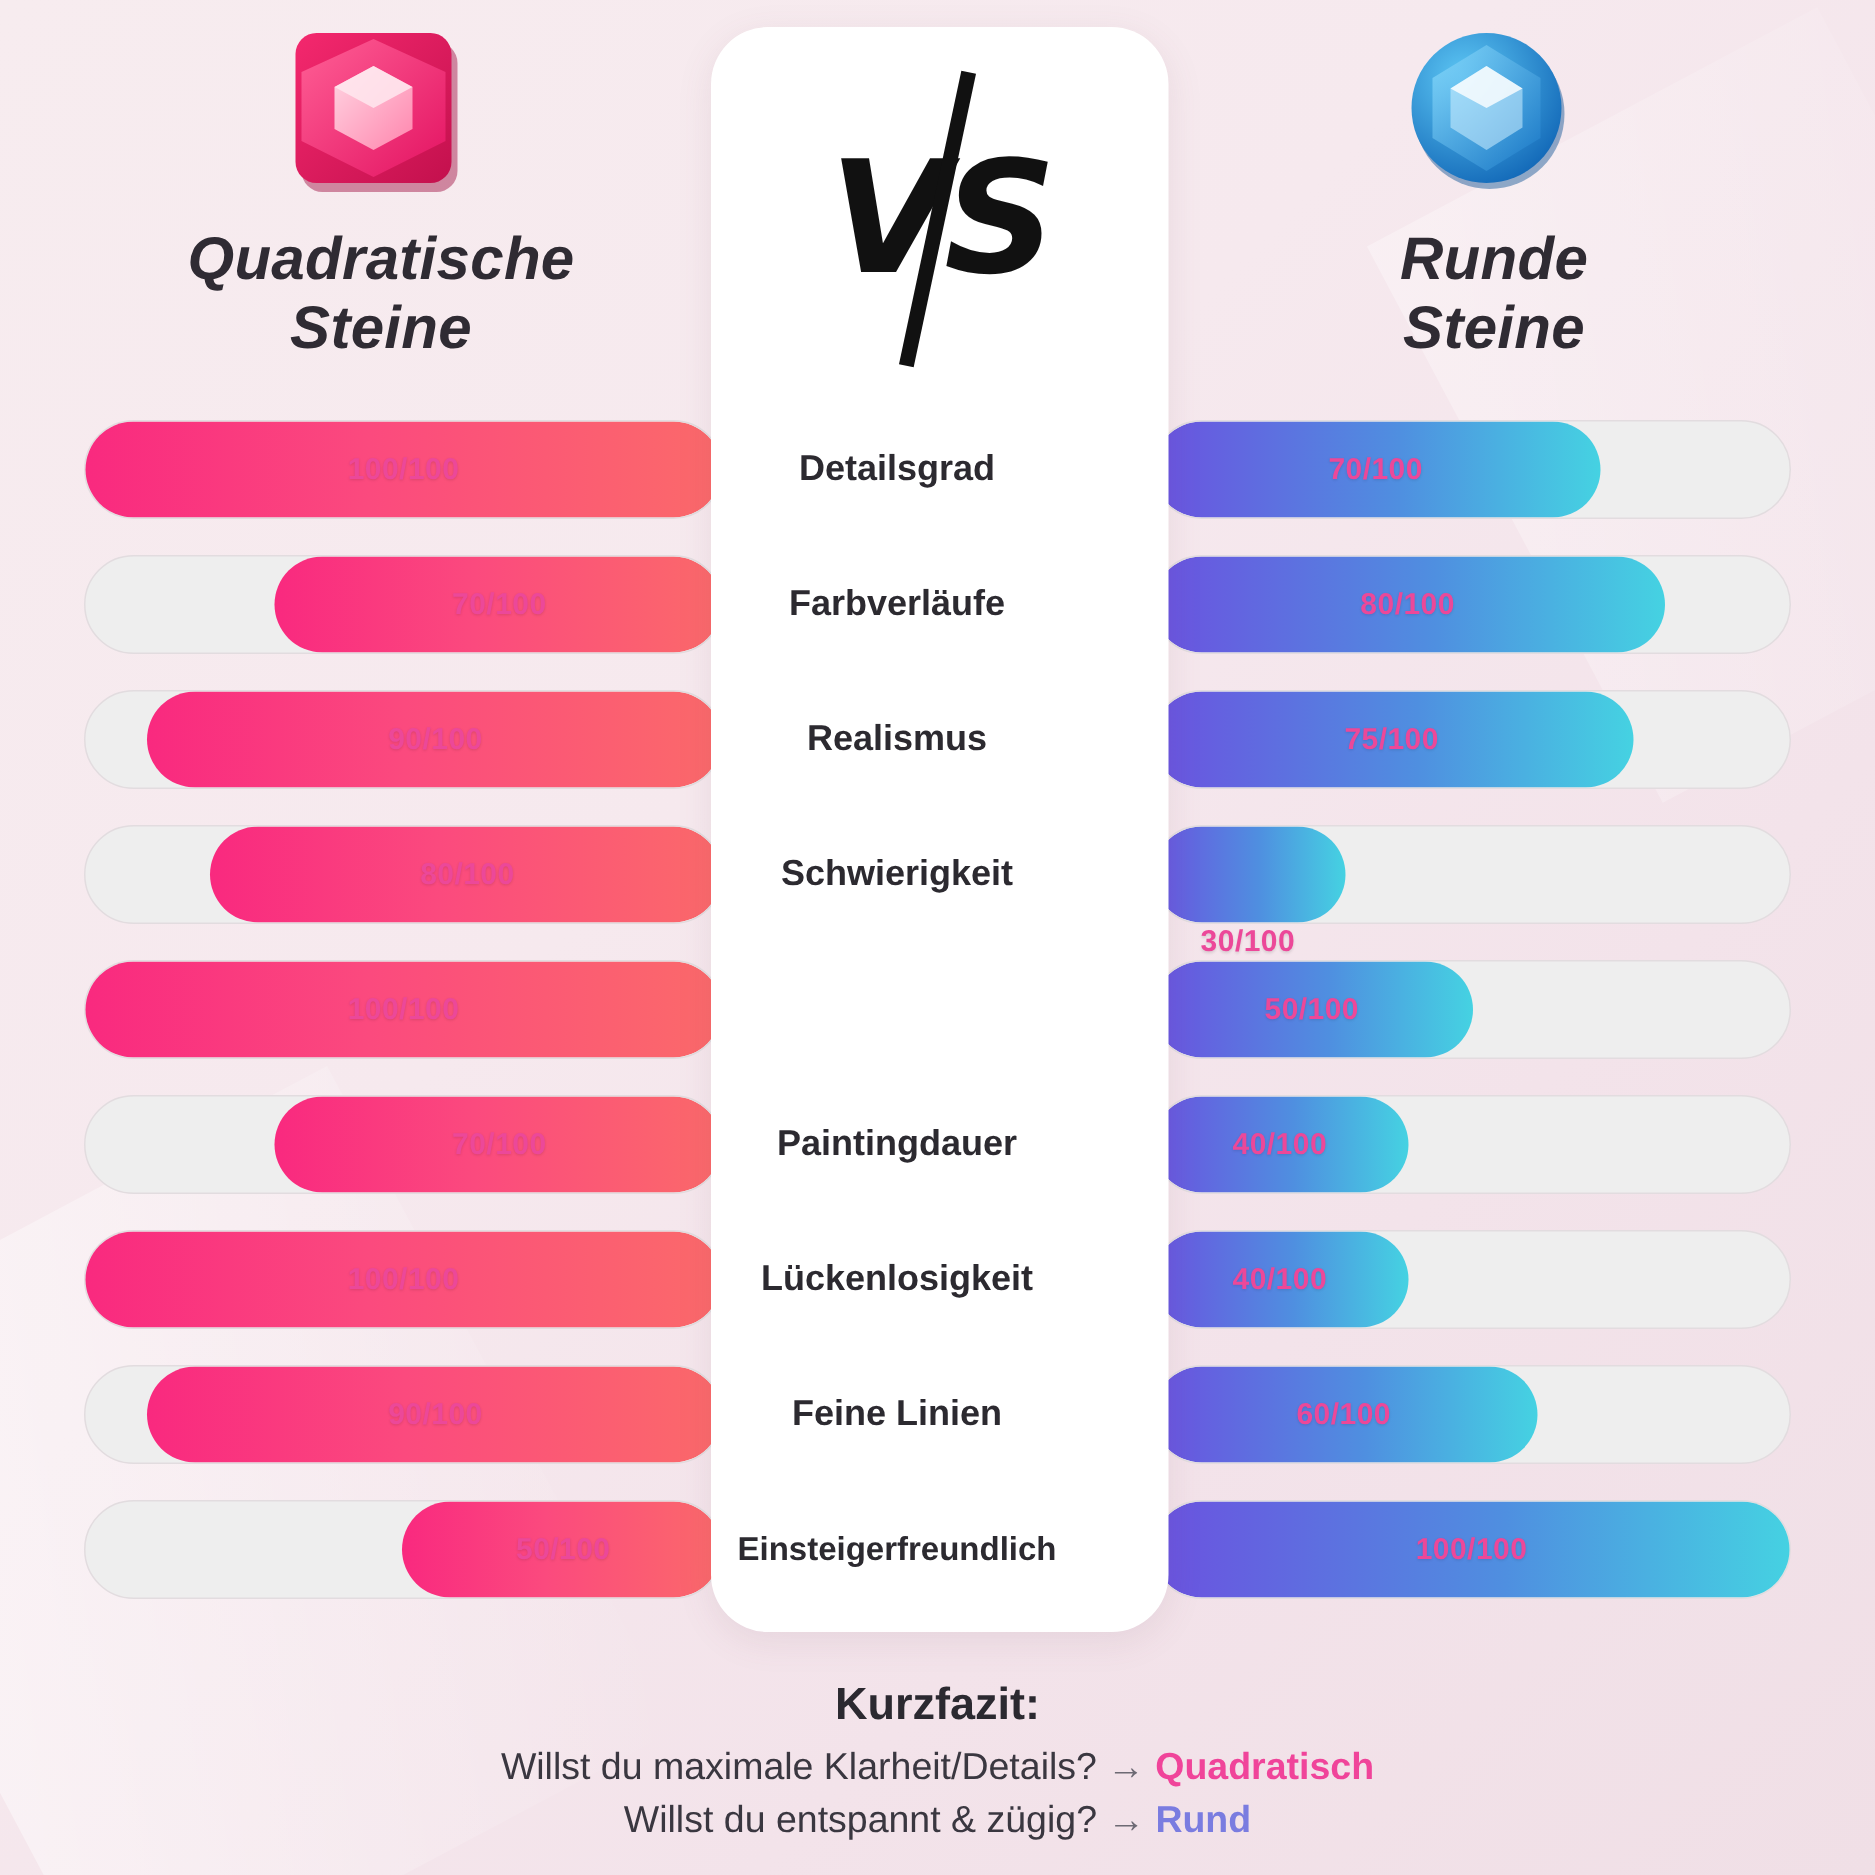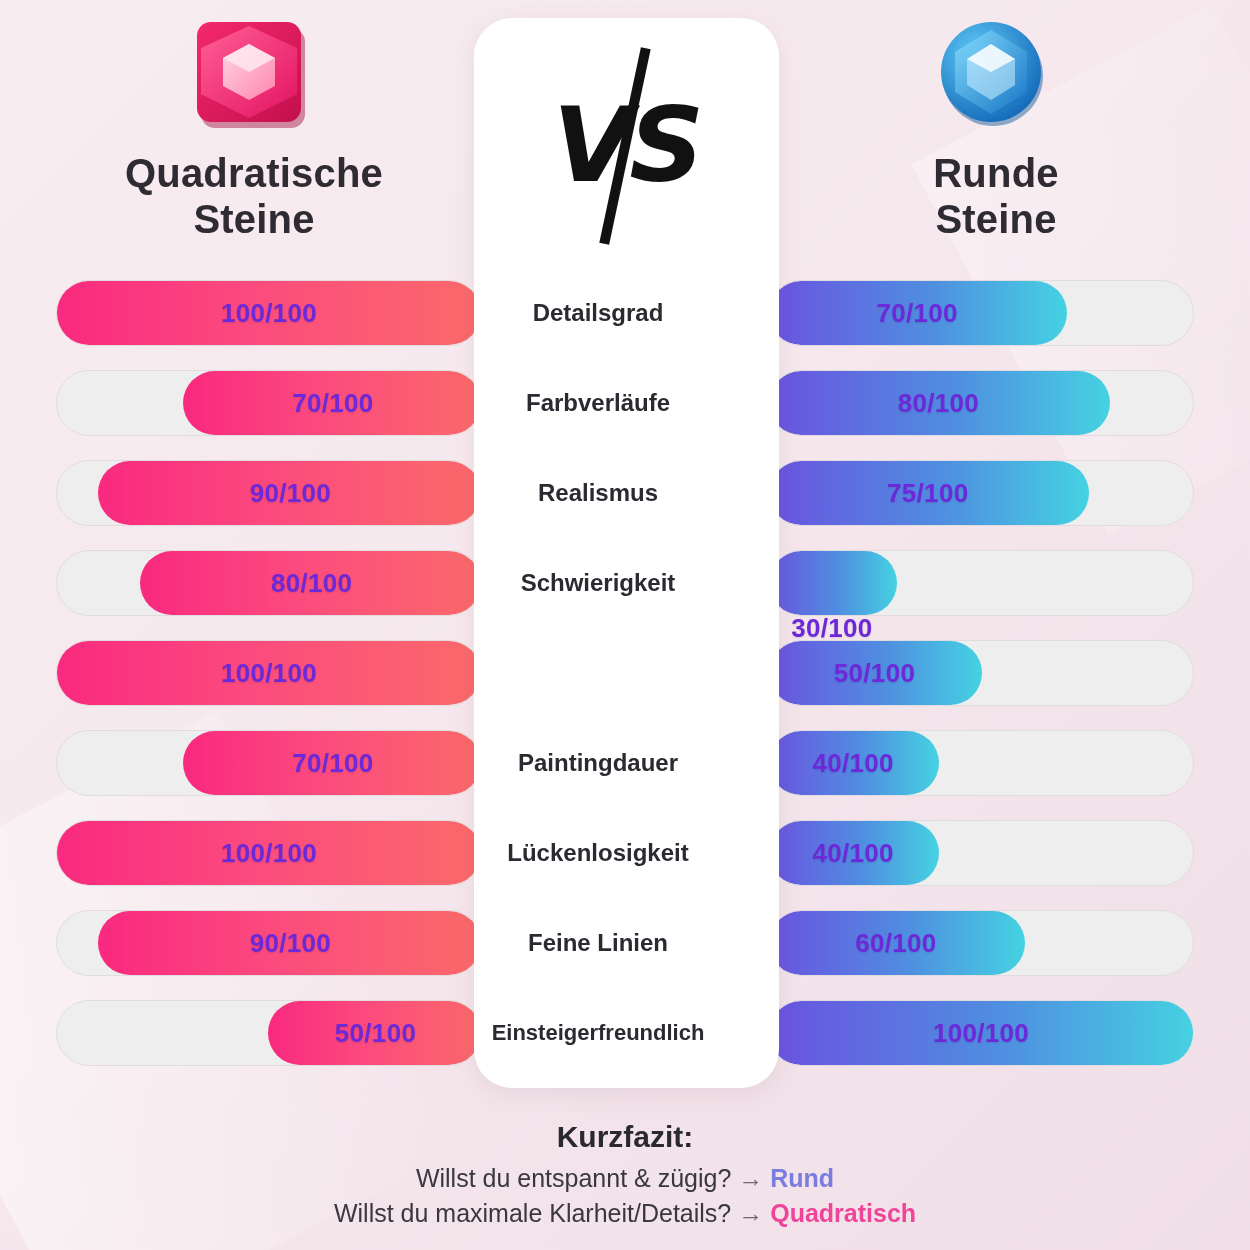--- a/index.html
+++ b/index.html
@@ -21,20 +21,21 @@
   .streak-1 { left: -60px; top: 780px; width: 420px; height: 500px; transform: rotate(-28deg); }
   .streak-2 { right: -80px; top: 60px; width: 340px; height: 420px; transform: rotate(-28deg); opacity: .6;}
 
   .wrap { position: absolute; inset: 0; }
 
   
   .head {
     position: absolute; top: 12px;
     width: 440px;
     text-align: center;
+    font-style: italic;
   }
   .head.left { left: 34px; }
   .head.right { right: 34px; }
   .gem { height: 128px; display: flex; align-items: center; justify-content: center; }
   .gem svg { display: block; }
   .head-title {
     margin-top: 10px;
     font-size: 40px;
     font-weight: bold;
     color: #2f2b33;
@@ -100,22 +101,22 @@
   }
   .bar-fill.right {
     left: 0;
     background: linear-gradient(90deg, #6b52e0 0%, #4f8fe0 55%, #45d2e2 100%);
   }
 
   .bar-label {
     position: absolute;
     top: 12px; height: 66px;
     display: flex; align-items: center;
-    color: #6d28d9;
-    font-size: 26px;
+    color: #ec4899;
+    font-size: 20px;
     font-weight: bold;
     letter-spacing: .3px;
     text-shadow: 0 1px 2px rgba(0,0,0,0.12);
     z-index: 2;
   }
 
   .row-label {
     position: absolute;
     left: 474px; width: 248px;
     top: 12px; height: 66px;
@@ -310,24 +311,24 @@
         </div>
         <div class="bar-label" style="left: 269px; width: 213px; justify-content: center;">50/100</div>
         <div class="bar-label" style="left: 768px; width: 426px; justify-content: center;">100/100</div>
         <div class="row-label small">Einsteigerfreundlich</div>
       </div>
     </div>
 
   <div class="footer">
     <div class="f-title">Kurzfazit:</div>
     <div class="f-line">
+      <span>Willst du maximale Klarheit/Details?</span>
+      <span class="arrow">→</span>
+      <span class="f-accent-pink">Quadratisch</span>
+    </div>
+    <div class="f-line">
       <span>Willst du entspannt &amp; zügig?</span>
       <span class="arrow">→</span>
       <span class="f-accent-blue">Rund</span>
     </div>
-    <div class="f-line">
-      <span>Willst du maximale Klarheit/Details?</span>
-      <span class="arrow">→</span>
-      <span class="f-accent-pink">Quadratisch</span>
-    </div>
   </div>
 
 </div>
 
 </body></html>

